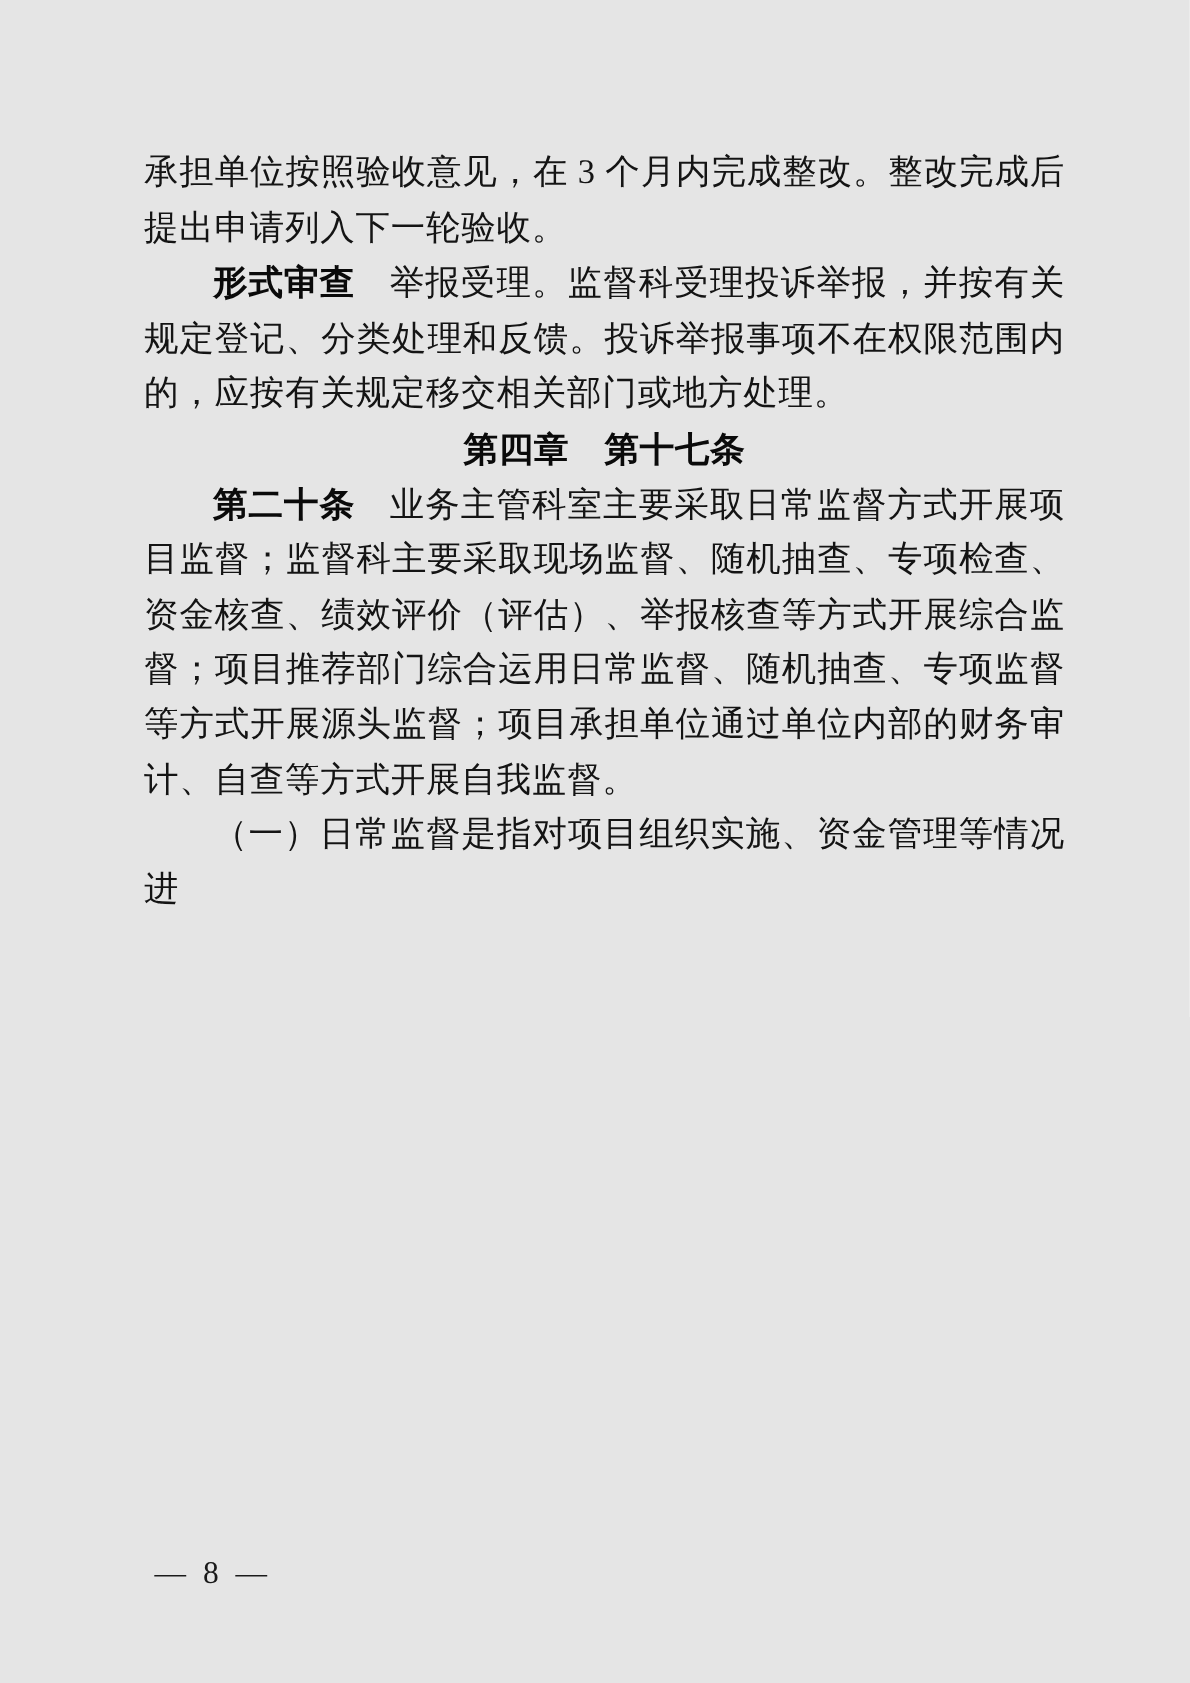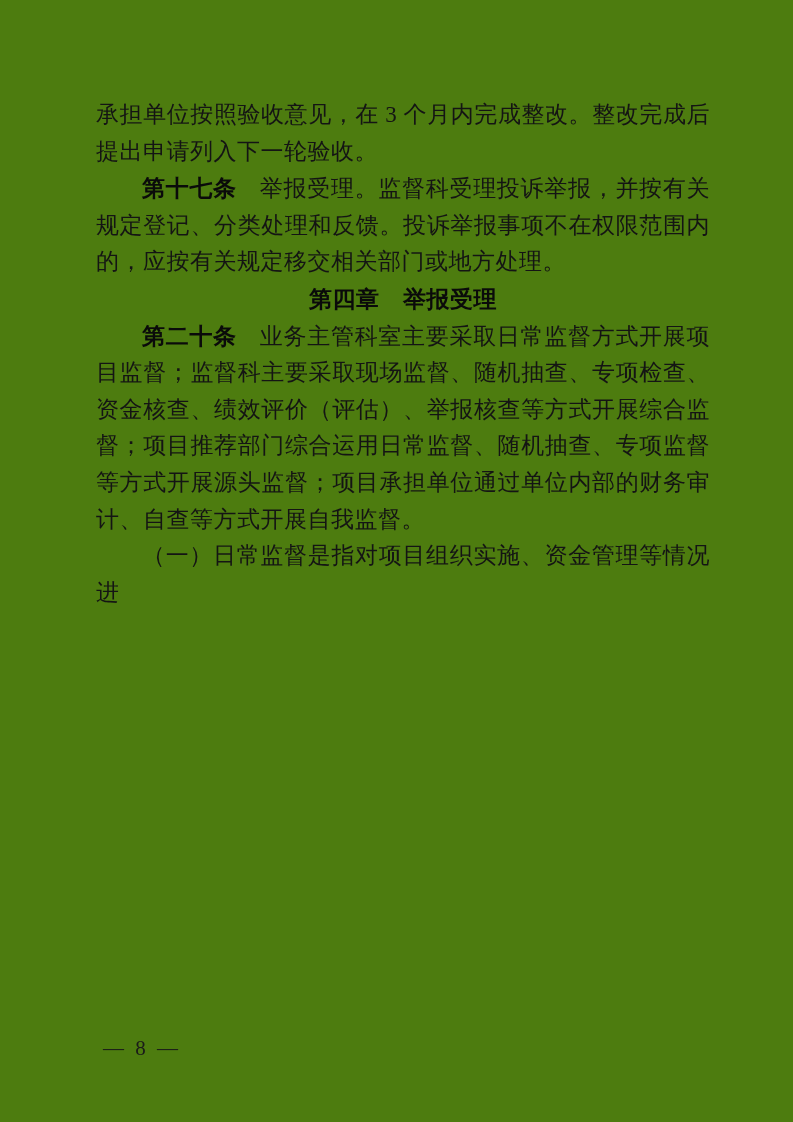--- a/index.html
+++ b/index.html
@@ -6,21 +6,21 @@
   body {
     width: 793px; height: 1122px;
     background: #ffffff;
     position: relative;
     overflow: hidden;
     font-family: "Liberation Serif", "DejaVu Serif", serif;
     color: #141414;
   }
   .page {
     position: absolute; inset: 0;
-    background: #4d7c0f;
+    background: #e5e5e5;
   }
   .doc-body {
     position: absolute;
     left: 96px; top: 97px;
     width: 614px;
     font-size: 23px;
     line-height: 36.6px;
     text-align: justify;
     letter-spacing: 0.5px;
   }
@@ -47,19 +47,19 @@
     color: #1a1a1a;
     font-family: "Liberation Serif", "DejaVu Serif", serif;
   }
 </style>
 </head>
 <body>
 
 <div class="page">
   <div class="doc-body">
       <p class="para">承担单位按照验收意见，在 3 个月内完成整改。整改完成后提出申请列入下一轮验收。</p>
-      <p class="para indent"><span class="term">第十七条</span><span>举报受理。监督科受理投诉举报，并按有关规定登记、分类处理和反馈。投诉举报事项不在权限范围内的，应按有关规定移交相关部门或地方处理。</span></p>
-      <p class="para chapter">第四章　举报受理</p>
+      <p class="para indent"><span class="term">形式审查</span><span>举报受理。监督科受理投诉举报，并按有关规定登记、分类处理和反馈。投诉举报事项不在权限范围内的，应按有关规定移交相关部门或地方处理。</span></p>
+      <p class="para chapter">第四章　第十七条</p>
       <p class="para indent"><span class="term">第二十条</span><span>业务主管科室主要采取日常监督方式开展项目监督；监督科主要采取现场监督、随机抽查、专项检查、资金核查、绩效评价（评估）、举报核查等方式开展综合监督；项目推荐部门综合运用日常监督、随机抽查、专项监督等方式开展源头监督；项目承担单位通过单位内部的财务审计、自查等方式开展自我监督。</span></p>
       <p class="para indent">（一）日常监督是指对项目组织实施、资金管理等情况进</p>
     </div>
   <div class="footer-pagenum">— 8 —</div>
 </div>
 
 </body></html>

